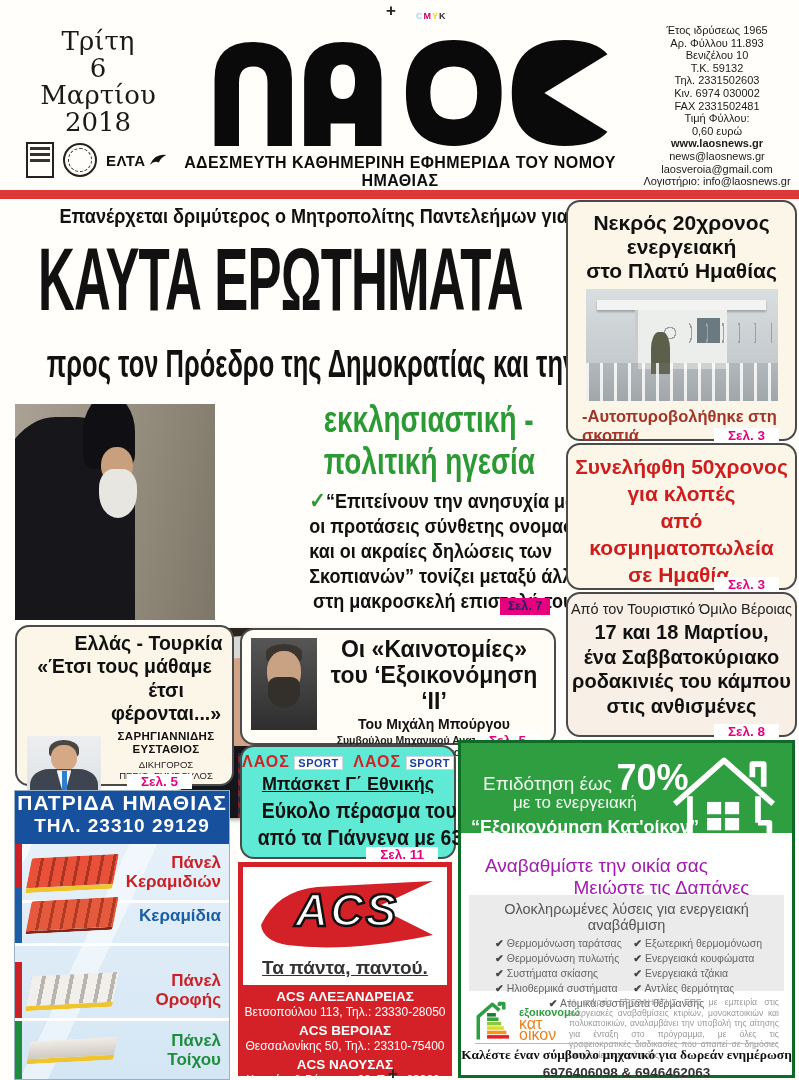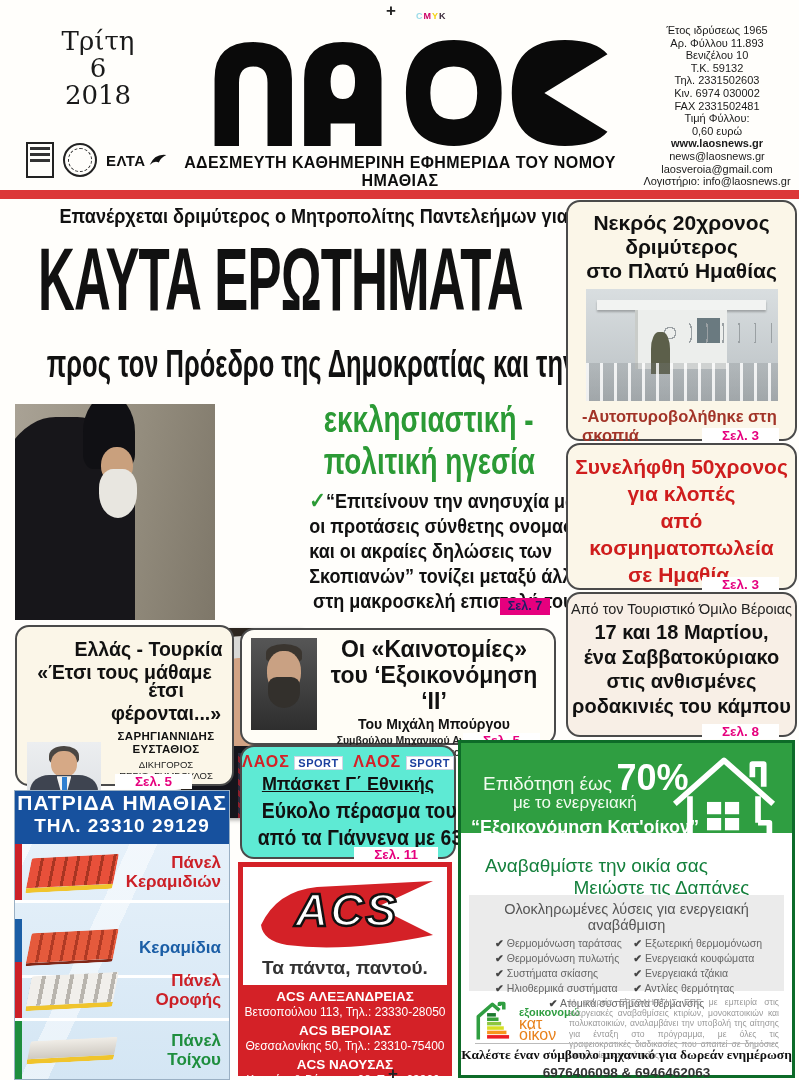--- a/index.html
+++ b/index.html
@@ -31,21 +31,21 @@
   .kicker{font-size:21px;font-weight:bold;}
   .headline{font-size:58px;font-weight:bold;letter-spacing:-1px;transform:scale(.88,1.52);transform-origin:center top;}
   .subhead1{font-size:30px;font-weight:bold;transform:scale(.85,1.28);transform-origin:center top;}
   .subgreen{font-size:31px;font-weight:bold;color:#2b9a35;transform:scale(.9,1.2);transform-origin:center top;}
   .quoteline{font-size:20px;font-weight:bold;line-height:25px;transform:scaleX(.9);transform-origin:center top;}
   .checkmark{color:#2b9a35;font-size:22px;font-weight:bold;}
   .sel7{background:#e6007e;color:#1d1d66;font-weight:bold;font-size:12.5px;text-align:center;line-height:17px;}
 
   
   .nbox{border:2.5px solid #4a4a4a;border-radius:14px;background:#fbf6e8;}
-  .boxref{position:absolute;background:#fff;padding:0 20px;color:#e6007e;font-weight:bold;font-size:13.5px;}
+  .boxref{position:absolute;background:#fff;padding:0 14px;color:#e6007e;font-weight:bold;font-size:13.5px;}
 
   
   .ph{overflow:hidden;position:relative;}
   .ph-cleric{background:linear-gradient(100deg,#a9a295 0%,#948d7e 55%,#7e7769 100%);}
   .robe{position:absolute;left:-12%;top:6%;width:72%;height:100%;background:#17161a;border-radius:45% 40% 0 0;}
   .hood{position:absolute;left:34%;top:-4%;width:26%;height:34%;background:#101014;border-radius:50% 50% 20% 20%;}
   .face1{position:absolute;left:43%;top:20%;width:16%;height:17%;background:#c9a07d;border-radius:48%;}
   .beard{position:absolute;left:42%;top:30%;width:19%;height:23%;background:#e8e6e0;border-radius:45% 45% 60% 60%;}
   .ph-pres{background:linear-gradient(120deg,#352d25,#201b16 60%,#171310);}
   .hair2{position:absolute;left:18%;top:4%;width:64%;height:34%;background:#d9d9d6;border-radius:50% 50% 40% 40%;}
@@ -104,33 +104,33 @@
   .pat-img{position:absolute;left:14px;top:12px;width:86px;height:30px;transform:skewX(-14deg) rotate(-3deg);border-radius:2px;}
   .img-tilepanel{background:repeating-linear-gradient(90deg,#e8503a 0 9px,#a93522 9px 12px);border-bottom:5px solid #f0c42c;}
   .img-tiles{background:repeating-linear-gradient(90deg,#e55a3c 0 9px,#b03a24 9px 12px);border-bottom:3px solid #822616;}
   .img-roofpanel{background:repeating-linear-gradient(90deg,#f1efeb 0 10px,#b9b5ae 10px 14px);border-bottom:5px solid #f0c42c;}
   .img-wallpanel{background:linear-gradient(#f0ede7,#cfcac2);border-bottom:5px solid #f0c42c;height:18px!important;top:18px!important;}
 
   
   .acs{border:5px solid #d42127;background:#fff;}
   .acs-logo-txt{font-size:46px;font-weight:bold;font-style:italic;color:#fff;
       -webkit-text-stroke:2.5px #111;letter-spacing:2px;}
-  .acs-tag{font-size:19px;font-weight:bold;color:#333;}
+  .acs-tag{font-size:19px;font-weight:bold;color:#333;text-decoration:underline;}
   .acs-red{position:absolute;left:0;bottom:0;width:100%;background:#d42127;color:#fff;text-align:center;}
   .acs-name{font-size:13.5px;font-weight:bold;line-height:16px;margin-top:4px;}
   .acs-addr{font-size:12px;line-height:14px;}
 
   
   .energy{border:3px solid #0d6b28;background:#fff;}
   .en-head{position:absolute;left:0;top:0;width:100%;height:90px;background:#2f9e41;color:#f2fcef;}
   .en-sub{font-size:19px;}
   .en-70{font-size:36px;font-weight:bold;color:#fff;}
   .en-prog{font-size:17px;}
   .en-progname{font-size:18px;font-weight:bold;color:#fff;}
-  .en-up{font-size:19px;color:#15803d;}
+  .en-up{font-size:19px;color:#a21caf;}
   .en-grey{position:absolute;left:8px;right:8px;top:152px;height:96px;background:#ebebeb;}
   .en-soltitle{font-size:14.5px;color:#555;}
   .en-chk{font-size:10.5px;color:#666;line-height:15px;}
   .en-chk b{color:#444;}
   .en-body{font-size:8.6px;color:#9a9a9a;line-height:10.5px;text-align:justify;}
   .en-logo1{font-size:11px;font-weight:bold;color:#2f9e41;line-height:11px;}
   .en-logo2{font-size:16px;font-weight:normal;color:#e8821d;line-height:11px;}
   .en-cta{font-size:13.5px;font-weight:bold;color:#111;font-family:Liberation Serif, serif;}
   .en-ph{font-size:13.5px;font-weight:bold;color:#333;}
   .en-divider{border-top:1.5px solid #bbb;}
@@ -139,20 +139,21 @@
 <body>
 
 <div id="page">
 
   <div class="abs plusmark" style="left:386px;top:1px;">+</div>
   <div class="abs cmyk" style="left:416px;top:5px;"><span style="color:#9adbe8">C</span><span style="color:#cc0066">M</span><span style="color:#f5d312">Y</span><span style="color:#3a2a3a">K</span></div>
 
   <div class="abs dateblock ctr" style="left:18px;top:28px;width:160px;">
     <div>Τρίτη</div>
     <div>6</div>
+    <div>Μαρτίου</div>
     <div>2018</div>
   </div>
 
   <div class="abs" style="left:26px;top:142px;display:flex;align-items:center;gap:9px;">
     <div class="stamp">
         <i></i>
         <i></i>
         <i></i>
       </div>
     <div class="seal"></div>
@@ -228,21 +229,21 @@
     <div class="quoteline nowrap">οι προτάσεις σύνθετης ονομασίας</div>
     <div class="quoteline nowrap">και οι ακραίες δηλώσεις των</div>
     <div class="quoteline nowrap">Σκοπιανών” τονίζει μεταξύ άλλων</div>
     <div class="quoteline nowrap" style="text-align:left;padding-left:4px;">στη μακροσκελή επιστολή του</div>
   </div>
   <div class="abs sel7" style="left:500px;top:598px;width:50px;height:17px;">Σελ. 7</div>
 
   <div class="abs nbox" style="left:566px;top:200px;width:227px;height:237px;">
     <div class="ctr" style="padding-top:9px;">
       <div class="soldier-title">Νεκρός 20χρονος</div>
-      <div class="soldier-title">δριμύτερος</div>
+      <div class="soldier-title">ενεργειακή</div>
       <div class="soldier-title">στο Πλατύ Ημαθίας</div>
     </div>
     <div class="ph ph-tower" style="margin:6px auto 0;width:192px;height:112px;">
       <div class="troof"></div>
         <div class="tbody"></div>
         <div class="twin"></div>
         <div class="twire"></div>
         <div class="tman"></div>
         <div class="trail"></div>
     </div>
@@ -259,28 +260,28 @@
       <div class="arrest-line">Θεσσαλονίκη και Κιλκίς</div>
     </div>
     <div class="boxref" style="right:16px;bottom:-4px;">Σελ. 3</div>
   </div>
 
   <div class="abs nbox" style="left:566px;top:592px;width:227px;height:141px;background:#f8efe6;">
     <div class="ctr tour-kick" style="padding-top:7px;">Από τον Τουριστικό Όμιλο Βέροιας</div>
     <div class="ctr" style="padding-top:3px;">
       <div class="tour-title">17 και 18 Μαρτίου,</div>
       <div class="tour-title">ένα Σαββατοκύριακο</div>
+      <div class="tour-title">ροδακινιές του κάμπου</div>
       <div class="tour-title">στις ανθισμένες</div>
-      <div class="tour-title">ροδακινιές του κάμπου</div>
     </div>
     <div class="boxref" style="right:16px;bottom:-4px;">Σελ. 8</div>
   </div>
 
   <div class="abs nbox" style="left:15px;top:625px;width:215px;height:157px;">
-    <div class="ctr op-title" style="padding-top:11px;margin-left:48px;">Ελλάς - Τουρκία</div>
+    <div class="ctr op-title" style="padding-top:5px;margin-left:48px;">Ελλάς - Τουρκία</div>
     <div class="ctr op-title">«Έτσι τους μάθαμε</div>
     <div class="ph ph-lawyer abs" style="left:10px;top:58px;width:74px;height:88px;">
       <div class="hair3"></div>
         <div class="face3"></div>
         <div class="suit3"></div>
         <div class="shirt3"></div>
         <div class="tie3"></div>
     </div>
     <div class="abs ctr" style="left:88px;top:52px;width:122px;">
       <div class="op-title">έτσι</div>
@@ -330,21 +331,21 @@
       <div class="pat-t2">ΤΗΛ. 23310 29129</div>
     </div>
     <div class="pat-row" style="top:53px;">
       <div class="pat-bar" style="background:#cc2027;"></div>
       <div class="pat-img img-tilepanel"></div>
       <div class="pat-label" style="color:#cc2027;">
         <div>Πάνελ</div>
         <div>Κεραμιδιών</div>
       </div>
     </div>
-    <div class="pat-row" style="top:128px;">
+    <div class="pat-row" style="top:96px;">
       <div class="pat-bar" style="background:#1b5ea6;"></div>
       <div class="pat-img img-tiles"></div>
       <div class="pat-label" style="color:#1b5ea6;">
         <div>Κεραμίδια</div>
       </div>
     </div>
     <div class="pat-row" style="top:171px;">
       <div class="pat-bar" style="background:#cc2027;"></div>
       <div class="pat-img img-roofpanel"></div>
       <div class="pat-label" style="color:#cc2027;">

